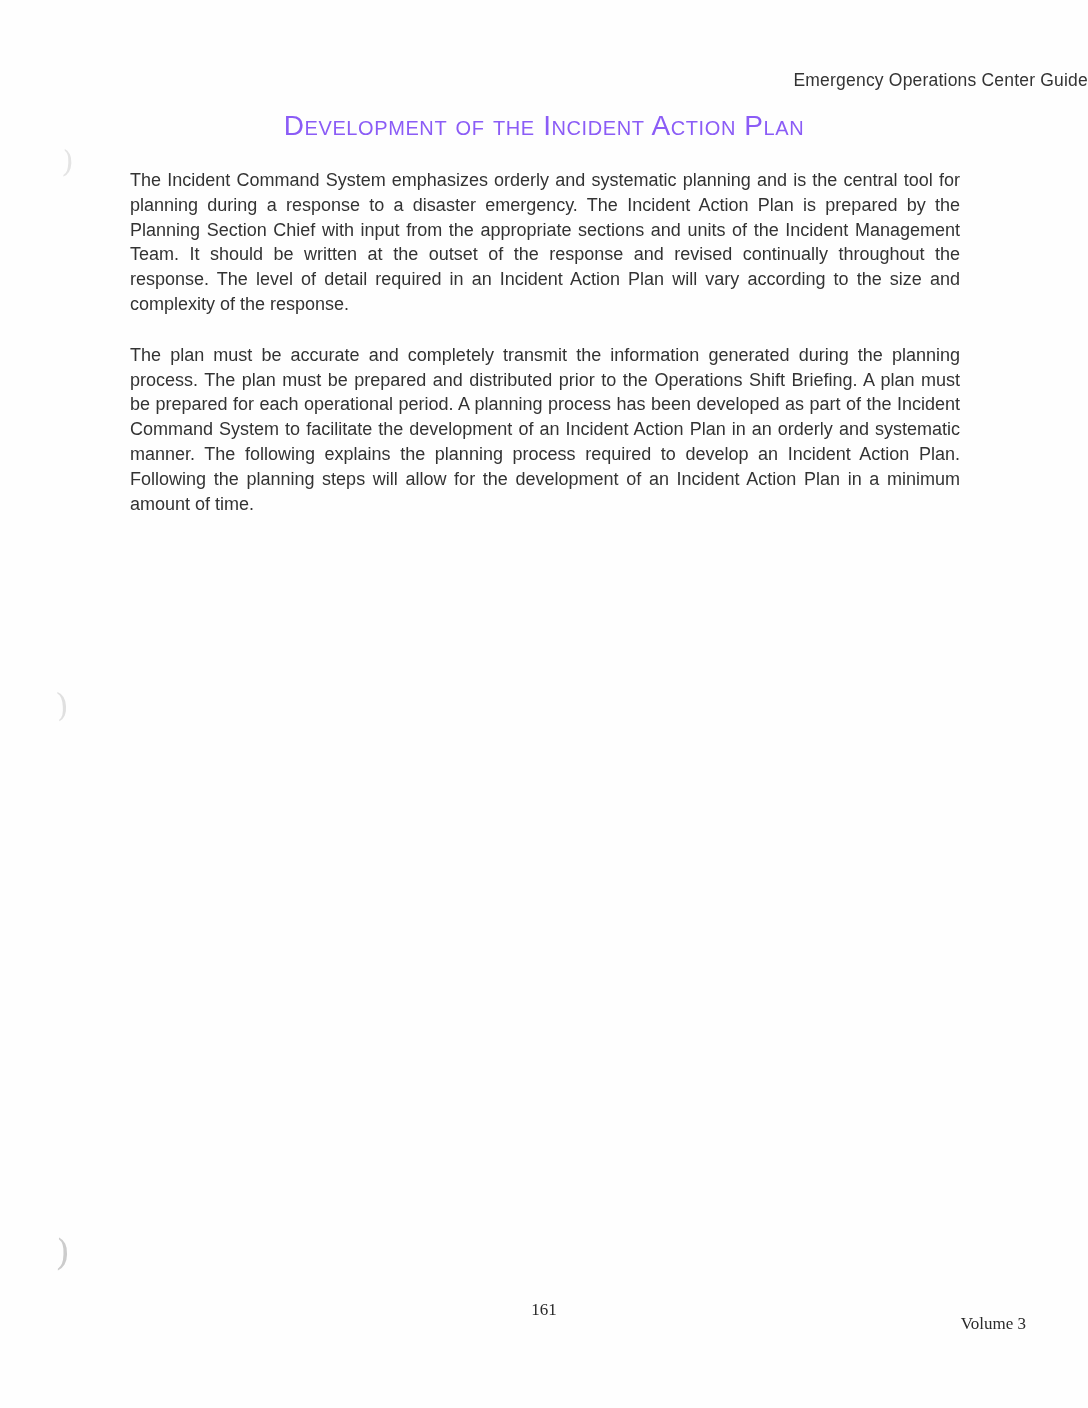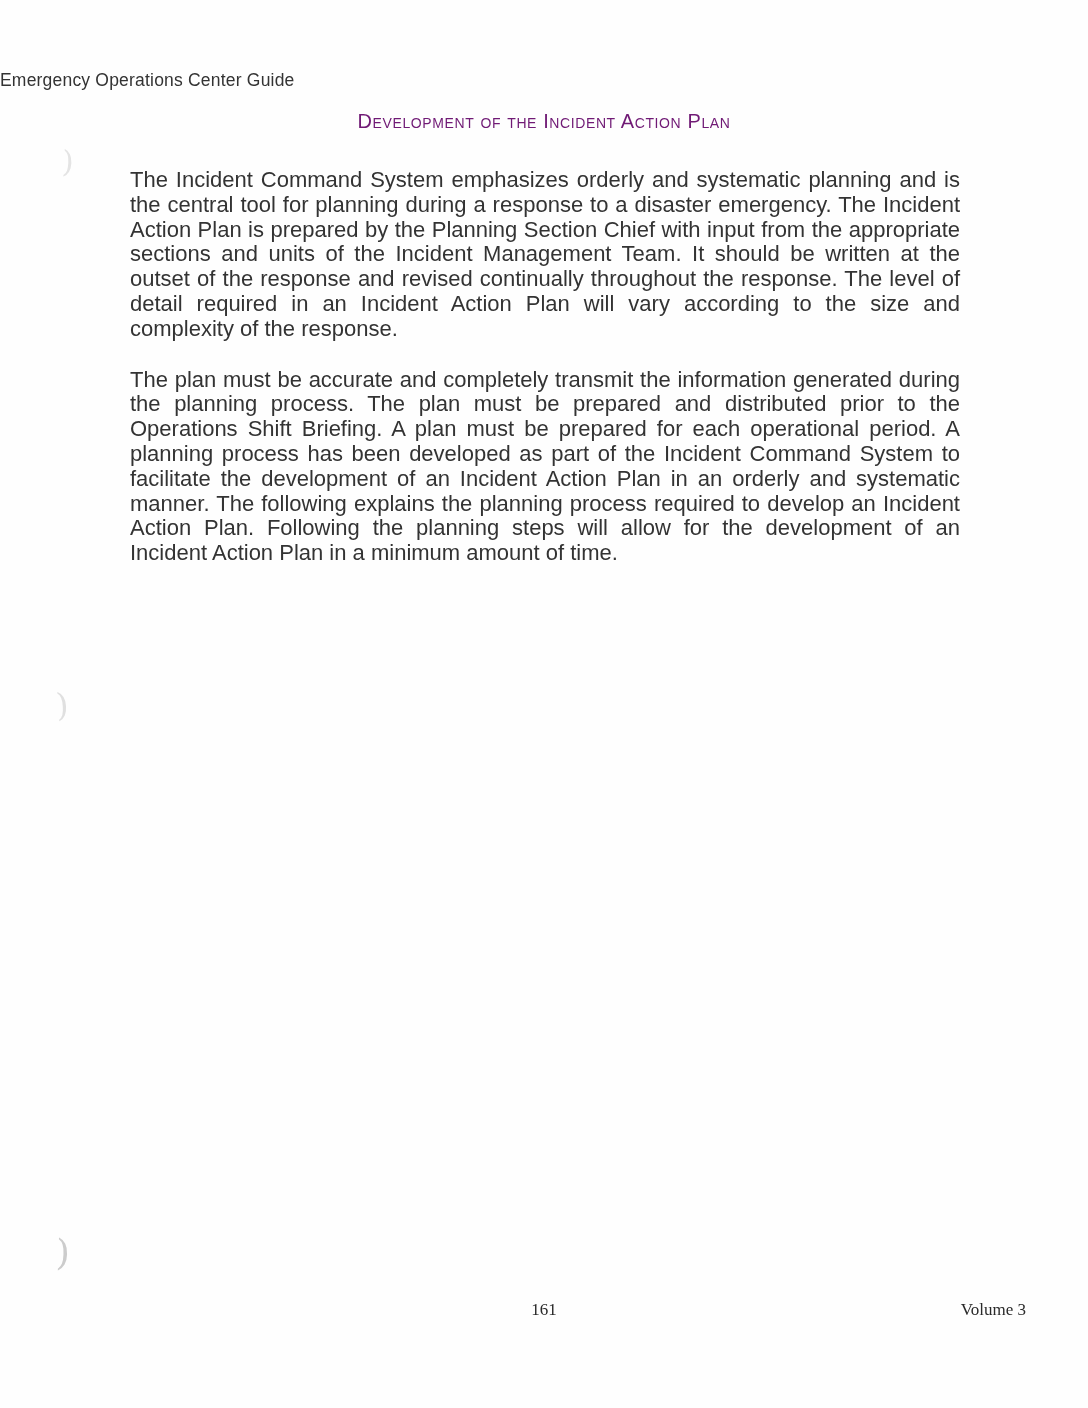--- a/index.html
+++ b/index.html
@@ -14,45 +14,45 @@
     background: #fefefe;
     overflow: hidden;
     font-family: "Liberation Sans", sans-serif;
     color: #2e2e2e;
   }
   .doc-header {
     position: absolute;
     top: 70px;
     left: 0;
     width: 100%;
-    text-align: left;
+    text-align: right;
     font-size: 17.5px;
     letter-spacing: 0.2px;
     color: #333333;
   }
   .doc-title {
     position: absolute;
     top: 110px;
     left: 0;
     width: 100%;
     text-align: center;
-    font-size: 20px;
+    font-size: 28px;
     font-variant: small-caps;
     letter-spacing: 0.6px;
-    color: #701a75;
+    color: #8b5cf6;
   }
   .body-text {
     position: absolute;
     top: 168px;
     left: 130px;
     width: 830px;
   }
   .body-text p {
     margin: 0 0 26px 0;
-    font-size: 22px;
+    font-size: 18px;
     line-height: 24.8px;
     text-align: justify;
     color: #333333;
   }
   .footer {
     position: absolute;
     top: 1300px;
     left: 0;
     width: 100%;
     font-family: "Liberation Serif", serif;
@@ -69,21 +69,21 @@
   .footer-center {
     position: absolute;
     left: 0;
     top: 0;
     width: 100%;
     text-align: center;
   }
   .footer-right {
     position: absolute;
     right: 62px;
-    top: 0;
+    top: 14px;
     text-align: right;
     margin-left: 10px;
   }
   .scan-artifact {
     position: absolute;
     font-family: "DejaVu Serif", serif;
     pointer-events: none;
     user-select: none;
   }
   .artifact-1 {

